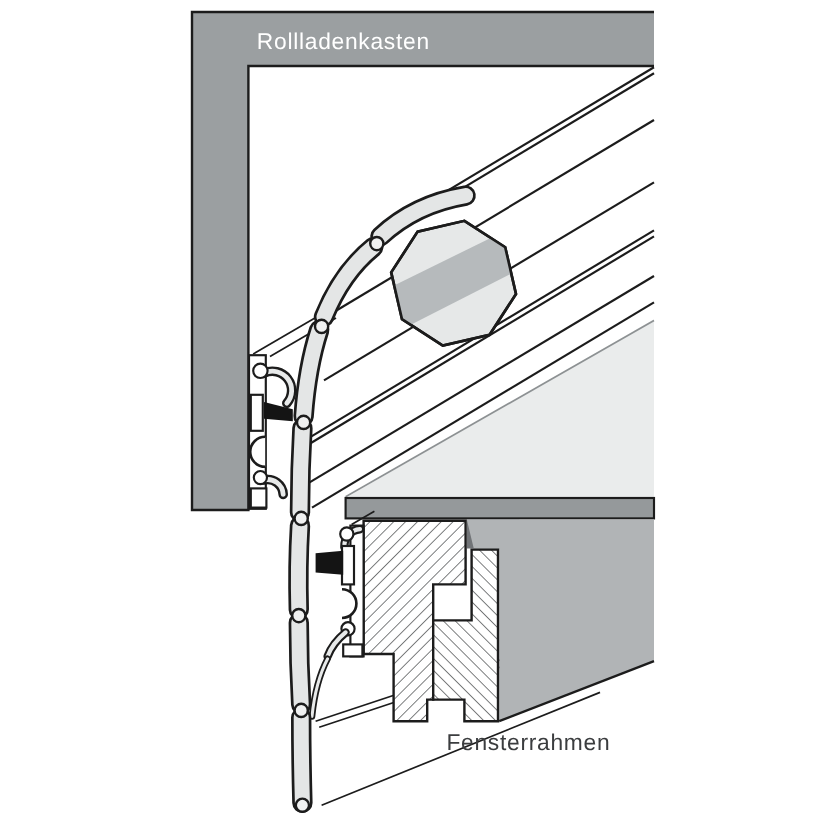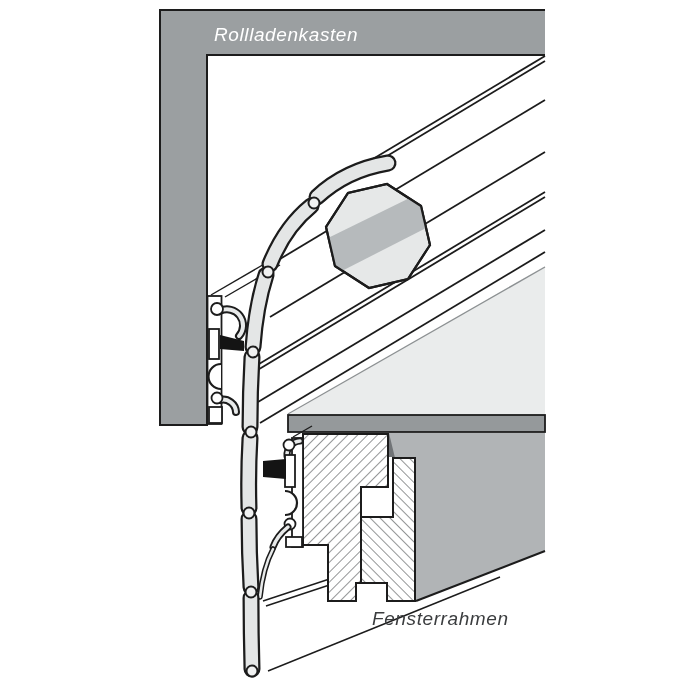--- a/index.html
+++ b/index.html
@@ -1,17 +1,17 @@
 <!DOCTYPE html>
 <html><head>
 <meta charset="utf-8">
 <style>
   html,body{margin:0;padding:0;background:#fff;}
   #stage{position:relative;width:700px;height:700px;background:var(--bg,#fff);overflow:hidden;
-         font-family:"Liberation Sans", sans-serif;font-style:italic;}
+         font-family:"Liberation Sans", sans-serif;}
   svg{display:block;}
   .lbl{font-family:"Liberation Sans", sans-serif;font-size:19px;letter-spacing:.6px;font-weight:400;}
   .lbl-light{fill:var(--label_light,#fff);}
   .lbl-dark{fill:var(--label_dark,#3b3d3f);}
   .outline{stroke:var(--outline,#1c1c1c);}
   .thin{stroke:var(--outline,#1c1c1c);stroke-width:1.4;fill:none;}
   .curtain{stroke:var(--outline,#1c1c1c);stroke-width:1.8;fill:none;}
   .profile{fill:#ffffff;stroke:var(--outline,#1c1c1c);stroke-width:1.8;}
 </style>
 </head>

